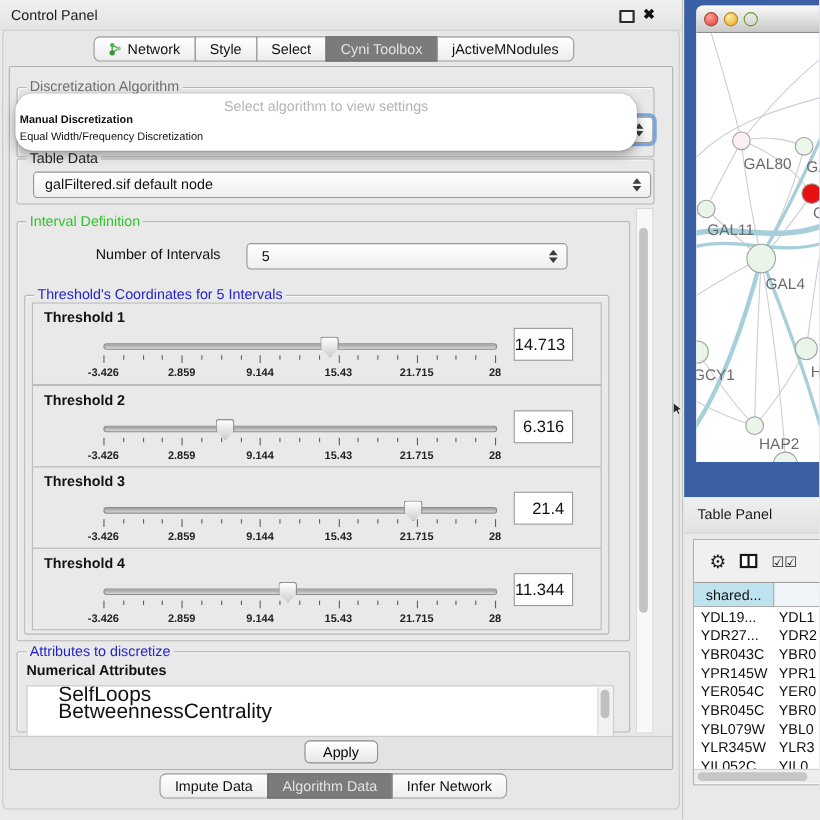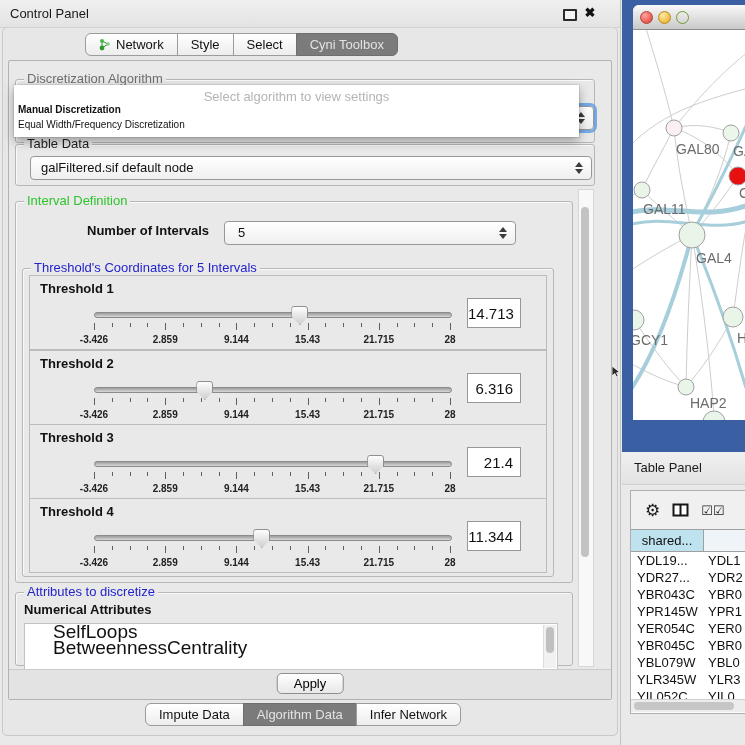--- a/index.html
+++ b/index.html
@@ -28,21 +28,21 @@
   .gt-black{color:#6e6e6e;}
   .gt-green{color:#2ec42e;}
   .gt-blue{color:#2323cd;}
   .combo{position:absolute;background:linear-gradient(#ffffff,#efefef);border:1px solid #989898;border-radius:4px;font-size:13px;}
   .combo .cv{position:absolute;left:10px;top:0;line-height:21px;white-space:nowrap;}
   .spin{position:absolute;right:8px;top:50%;transform:translateY(-50%);display:flex;flex-direction:column;gap:2px;}
   .spin .up{width:0;height:0;border-left:4px solid transparent;border-right:4px solid transparent;border-bottom:5px solid #3c3c3c;}
   .spin .dn{width:0;height:0;border-left:4px solid transparent;border-right:4px solid transparent;border-top:5px solid #3c3c3c;}
   .algo-combo{left:14px;top:26px;width:562px;height:22px;box-shadow:0 0 0 3px rgba(98,158,229,.85);}
   
-  .popup{position:absolute;left:5px;top:24px;width:565px;height:52px;background:#ffffff;border-radius:0;
+  .popup{position:absolute;left:5px;top:24px;width:565px;height:52px;background:#ffffff;border-radius:16px;
          box-shadow:0 4px 10px rgba(0,0,0,.35),0 0 0 1px rgba(0,0,0,.08);z-index:20;}
   .popup .prompt{position:absolute;left:0;top:4px;width:100%;text-align:center;color:#b4b4b4;font-size:13px;}
   .popup .item{position:absolute;left:4px;font-size:10px;color:#111;white-space:nowrap;}
   .popup .item.b{top:19px;font-weight:bold;}
   .popup .item.r{top:34px;}
   
   .th-row{position:absolute;left:6px;width:516px;height:73px;border:1px solid #bcbcbc;background:#e9e9e9;}
   .th-label{position:absolute;left:10px;top:5px;font-weight:bold;font-size:13px;}
   .slider-wrap{position:absolute;left:64px;top:30px;width:356px;height:40px;}
   .track{position:absolute;left:0;top:6px;width:100%;height:4px;background:linear-gradient(#9c9c9c,#d8d8d8);border:1px solid #8b8b8b;border-radius:3px;}
@@ -123,20 +123,23 @@
       </div>
       <div class="tab">
           <span>Style</span>
         </div>
       <div class="tab">
           <span>Select</span>
         </div>
       <div class="tab selected">
           <span>Cyni Toolbox</span>
         </div>
+      <div class="tab">
+          <span>jActiveMNodules</span>
+        </div>
     </div>
 
     <div class="cp-content">
 
       <div class="group" style="left:6px;top:18px;width:578px;height:62px;">
         <span class="group-title gt-black">Discretization Algorithm</span>
         <div class="combo algo-combo">
           <span class="spin">
               <i class="up"></i>
               <i class="dn"></i>
@@ -157,21 +160,21 @@
           <span class="spin">
               <i class="up"></i>
               <i class="dn"></i>
             </span>
         </div>
       </div>
 
       <div class="group" style="left:6px;top:140px;width:556px;height:380px;">
         <span class="group-title gt-green">Interval Definition</span>
 
-        <span style="position:absolute;left:71px;top:21px;font-weight:bold;text-align:center;">Number of Intervals</span>
+        <span style="position:absolute;left:71px;top:21px;font-weight:normal;text-align:center;">Number of Intervals</span>
         <div class="combo" style="left:208px;top:19px;width:290px;height:22px;">
           <span class="cv" style="left:13px;">5</span>
           <span class="spin">
               <i class="up"></i>
               <i class="dn"></i>
             </span>
         </div>
 
         <div class="group" style="left:6px;top:66px;width:530px;height:307px;">
           <span class="group-title gt-blue">Threshold's Coordinates for 5 Intervals</span>

